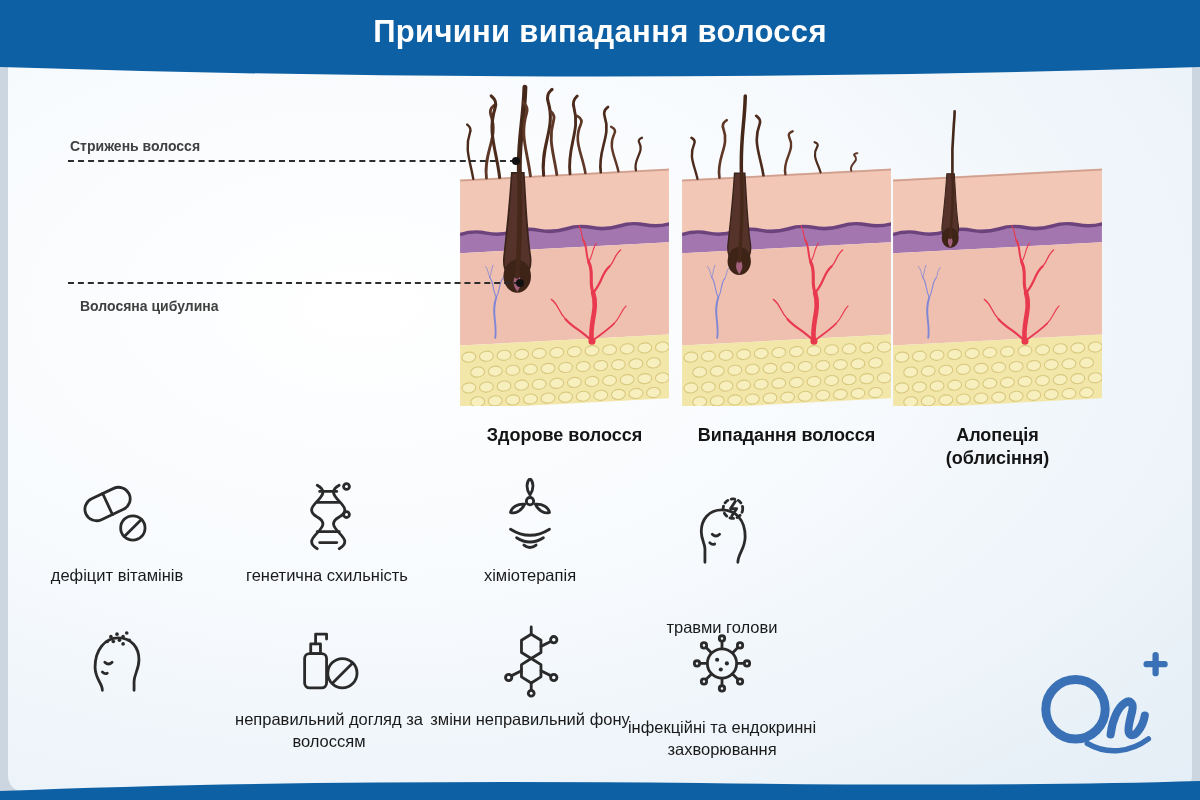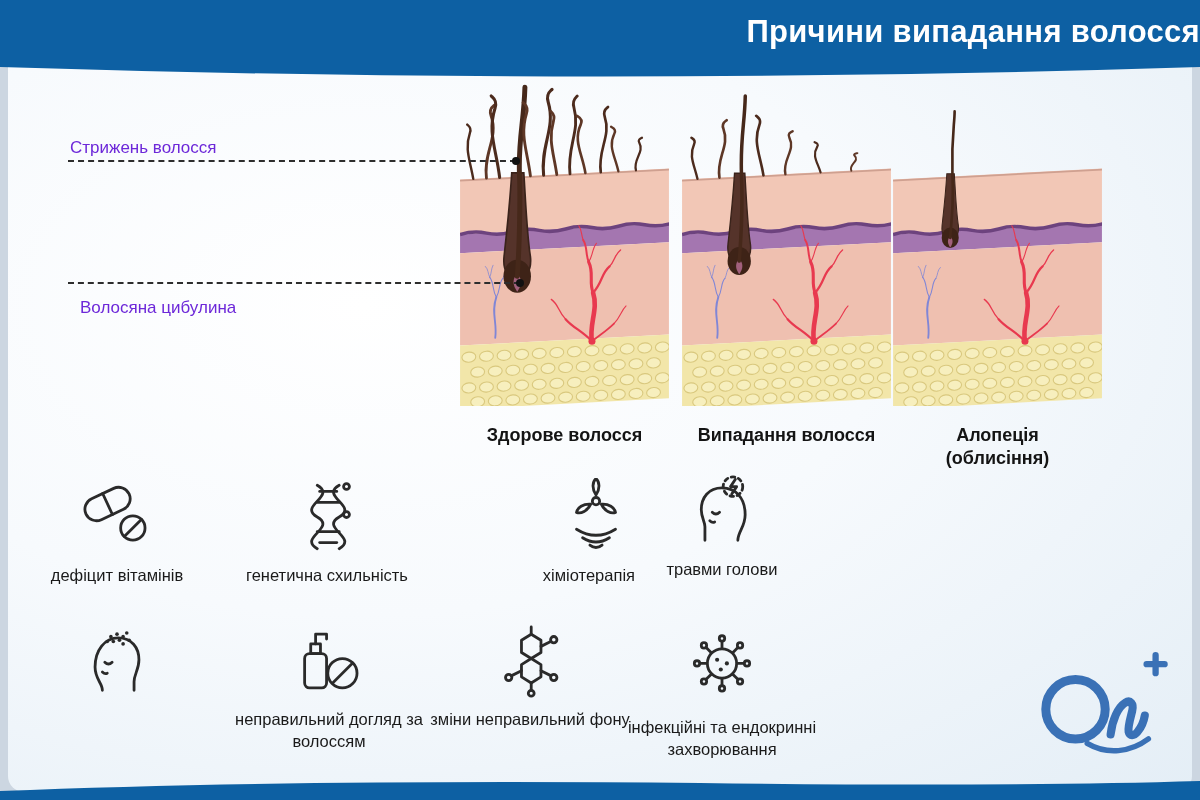--- a/index.html
+++ b/index.html
@@ -12,25 +12,25 @@
   .card{
     position:absolute;left:8px;top:8px;width:1184px;height:784px;
     border-radius:16px;
     background:radial-gradient(ellipse at 30% 38%, #ffffff 0%, #f7fafd 45%, #e4eef6 100%);
   }
   
   .header{position:absolute;left:0;top:0;width:1200px;height:96px;z-index:5;}
   .header .band{position:absolute;left:0;top:0;width:1200px;height:62px;background:#0d60a3;}
   .header svg{position:absolute;left:0;top:62px;display:block;}
   .header h1{
-    position:absolute;left:0;top:14px;width:1200px;margin:0;text-align:right;
+    position:absolute;left:0;top:14px;width:1200px;margin:0;text-align:center;
     font-size:31px;font-weight:bold;color:#ffffff;letter-spacing:.3px;
   }
   
-  .anat-label{position:absolute;font-size:17px;font-weight:normal;color:#6d28d9;z-index:4;}
+  .anat-label{position:absolute;font-size:14px;font-weight:bold;color:#404040;z-index:4;}
   .dash-line{position:absolute;border-top:2px dashed #2d2d2d;z-index:3;}
   .dash-dot{position:absolute;right:-4px;top:-5px;width:8px;height:8px;border-radius:50%;background:#111;}
   
   .panel{position:absolute;z-index:2;}
   .caption{
     position:absolute;width:209px;text-align:center;z-index:4;
     font-size:18px;font-weight:bold;color:#141414;line-height:1.25;
   }
   .caption.narrow{padding:0 28px;width:153px;text-align:center;}
   
@@ -363,37 +363,37 @@
    <path d="M42,6 C26,15 58,23 42,32 C26,41 58,49 42,58"></path>
    <line x1="26" y1="11" x2="40" y2="11"></line>
           <line x1="24" y1="20" x2="42" y2="20"></line>
    <line x1="24" y1="44" x2="42" y2="44"></line>
           <line x1="26" y1="53" x2="40" y2="53"></line>
    <circle cx="48" cy="7" r="2.4"></circle>
           <circle cx="48" cy="30" r="2.4"></circle>
         </svg></div>
       <div class="cause-label">генетична схильність</div>
     </div>
-    <div class="cause" style="left: 425px; top: 478px; align-items: flex-end;">
+    <div class="cause" style="left: 425px; top: 478px;">
       <div class="cause-icon"><svg viewBox="0 0 64 64" fill="none" stroke="#2a2a2a" stroke-width="2.3" stroke-linecap="round" stroke-linejoin="round">
    <circle cx="32" cy="19" r="3"></circle>
    <path d="M32,14 C28.5,9 29,3 32,0.5 C35,3 35.5,9 32,14 Z"></path>
    <g transform="rotate(120 32 19)">
             <path d="M32,14 C28.5,9 29,3 32,0.5 C35,3 35.5,9 32,14 Z"></path>
           </g>
    <g transform="rotate(240 32 19)">
             <path d="M32,14 C28.5,9 29,3 32,0.5 C35,3 35.5,9 32,14 Z"></path>
           </g>
    <path d="M16,42 Q32,52 48,42"></path>
           <path d="M21,49 Q32,56 43,49"></path>
           <path d="M27,55 Q32,59 37,55"></path>
         </svg></div>
       <div class="cause-label">хіміотерапія</div>
     </div>
-    <div class="cause" style="left: 617px; top: 472px;">
+    <div class="cause" style="left: 617px; top: 494px; gap: 36px;">
       <div class="cause-icon"><svg viewBox="0 0 64 64" fill="none" stroke="#2a2a2a" stroke-width="2.3" stroke-linecap="round" stroke-linejoin="round">
    <path d="M45,56 C45,49 51,45 51,35 C51,21 43,13 32,13 C21,13 15,21 15,31 C15,37 18,41 18,45 L18,56"></path>
    <path d="M24,33 q3,3 6,0"></path>
           <path d="M22,40 q2,2 4,1"></path>
    <circle cx="41" cy="12" r="8" stroke-dasharray="3 3"></circle>
    <path d="M43,6 L39,12 L44,12 L40,18"></path>
         </svg></div>
       <div class="cause-label">травми голови</div>
     </div>
     <div class="cause" style="left: 12px; top: 622px;">

